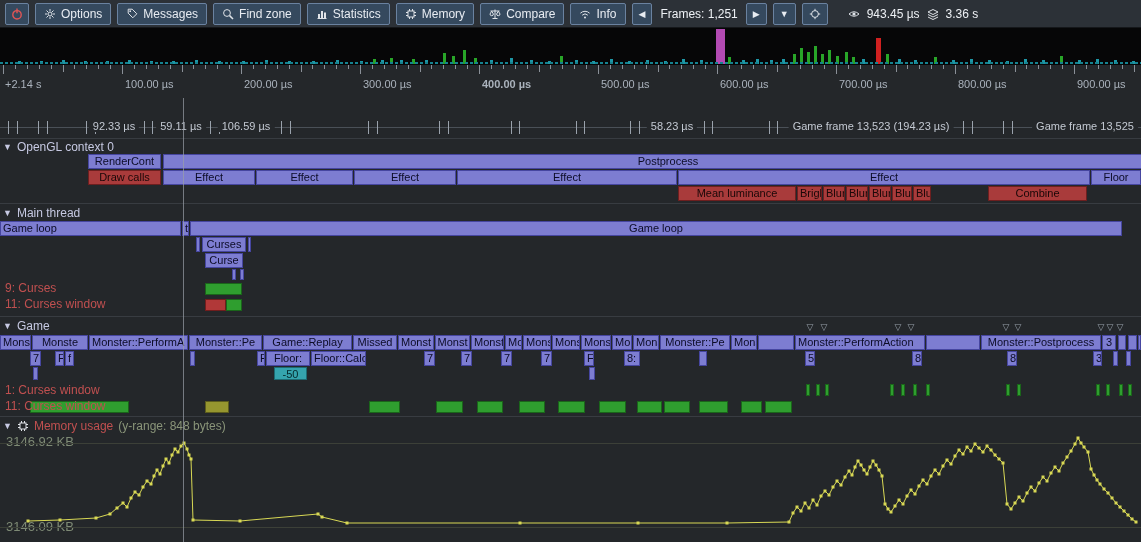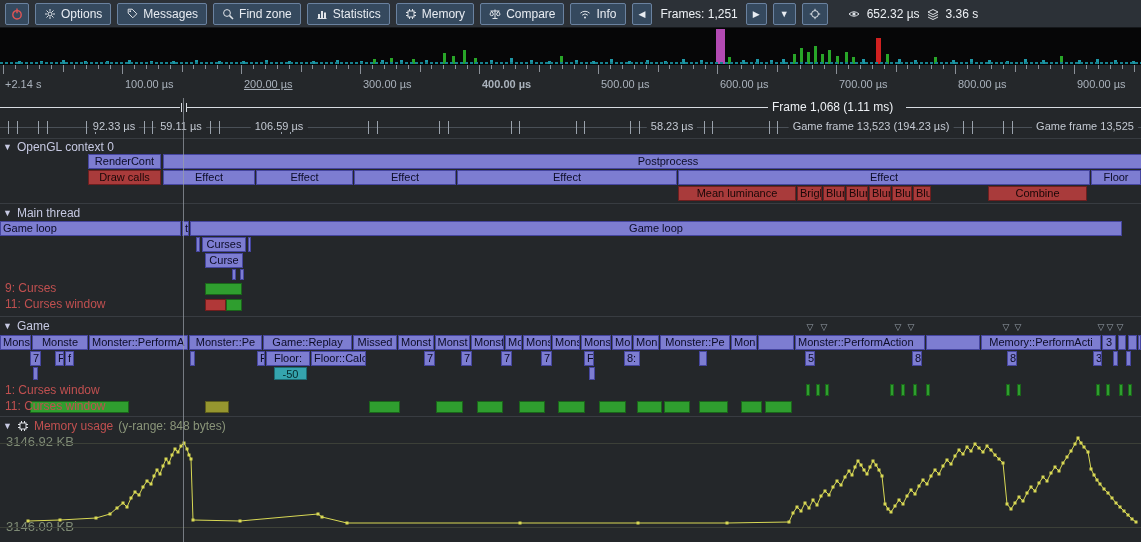--- a/index.html
+++ b/index.html
@@ -190,21 +190,21 @@
           </svg>
         </span>
       </button>
     <div class="tb-stats">
       <span class="icon">
           <svg viewBox="0 0 12 12" stroke="#dfe3e8" fill="none">
             <path d="M1 6 Q6 1.5 11 6 Q6 10.5 1 6 Z"></path>
             <circle cx="6" cy="6" r="1.6" fill="#dfe3e8" stroke="none"></circle>
           </svg>
         </span>
-      <span class="tb-text">652.32 µs</span>
+      <span class="tb-text">943.45 µs</span>
       <span class="icon">
           <svg viewBox="0 0 12 12" stroke="#dfe3e8" fill="none">
             <path d="M6 1.5 L11 4 L6 6.5 L1 4 Z"></path>
             <path d="M1 6.5 L6 9 L11 6.5"></path>
             <path d="M1 9 L6 11.5 L11 9"></path>
           </svg>
         </span>
       <span class="tb-text">3.36 s</span>
     </div>
   </div>
@@ -370,46 +370,38 @@
       <div class="rtick" style="left: 1050.2px; height: 4px;"></div>
       <div class="rtick" style="left: 1062.1px; height: 4px;"></div>
       <div class="rtick" style="left: 1085.9px; height: 4px;"></div>
       <div class="rtick" style="left: 1097.8px; height: 4px;"></div>
       <div class="rtick" style="left: 1109.7px; height: 4px;"></div>
       <div class="rtick" style="left: 1121.6px; height: 4px;"></div>
       <div class="rtick" style="left: 1133.5px; height: 7px;"></div>
       <div class="rtick" style="left: 122px; height: 9px;"></div>
       <div class="rlabel" style="left: 125px;">100.00 µs</div>
       <div class="rtick" style="left: 241px; height: 9px;"></div>
-      <div class="rlabel" style="left: 244px; text-decoration: underline;">200.00 µs</div>
+      <div class="rlabel" style="left: 244px;">200.00 µs</div>
       <div class="rtick" style="left: 360px; height: 9px;"></div>
       <div class="rlabel" style="left: 363px;">300.00 µs</div>
       <div class="rtick" style="left: 479px; height: 9px;"></div>
       <div class="rlabel" style="left: 482px; font-weight: bold;">400.00 µs</div>
       <div class="rtick" style="left: 598px; height: 9px;"></div>
       <div class="rlabel" style="left: 601px;">500.00 µs</div>
       <div class="rtick" style="left: 717px; height: 9px;"></div>
       <div class="rlabel" style="left: 720px;">600.00 µs</div>
       <div class="rtick" style="left: 836px; height: 9px;"></div>
       <div class="rlabel" style="left: 839px;">700.00 µs</div>
       <div class="rtick" style="left: 955px; height: 9px;"></div>
       <div class="rlabel" style="left: 958px;">800.00 µs</div>
       <div class="rtick" style="left: 1074px; height: 9px;"></div>
       <div class="rlabel" style="left: 1077px;">900.00 µs</div>
       <div class="rlabel" style="left: 5px;">+2.14 s</div>
     </div>
 
-  <div class="framebar">
-    <div class="fb-label" style="left: 772px;">Frame 1,068 (1.11 ms)</div>
-  <div class="fb-seg" style="left: 0px; width: 180px;"></div>
-      <div class="fb-seg" style="left: 187px; width: 581px;"></div>
-      <div class="fb-seg" style="left: 906px; width: 235px;"></div>
-      <div class="fb-notch" style="left: 181px;"></div>
-      <div class="fb-notch" style="left: 186px;"></div>
-    </div>
 
   <div class="frameruler">
       <div class="fr-line"></div>
       <div class="fr-tick" style="left: 8px;"></div>
       <div class="fr-tick" style="left: 17px;"></div>
       <div class="fr-tick" style="left: 38px;"></div>
       <div class="fr-tick" style="left: 47px;"></div>
       <div class="fr-tick" style="left: 86px;"></div>
       <div class="fr-tick" style="left: 95px;"></div>
       <div class="fr-tick" style="left: 144px;"></div>
@@ -431,21 +423,21 @@
       <div class="fr-tick" style="left: 704px;"></div>
       <div class="fr-tick" style="left: 712px;"></div>
       <div class="fr-tick" style="left: 769px;"></div>
       <div class="fr-tick" style="left: 777px;"></div>
       <div class="fr-tick" style="left: 963px;"></div>
       <div class="fr-tick" style="left: 972px;"></div>
       <div class="fr-tick" style="left: 1003px;"></div>
       <div class="fr-tick" style="left: 1012px;"></div>
       <div class="fr-label" style="left: 114px;">92.33 µs</div>
       <div class="fr-label" style="left: 181px;">59.11 µs</div>
-      <div class="fr-label" style="left: 246px; margin-left: 33px;">106.59 µs</div>
+      <div class="fr-label" style="left: 246px;">106.59 µs</div>
       <div class="fr-label" style="left: 672px;">58.23 µs</div>
       <div class="fr-label" style="left: 871px;">Game frame 13,523 (194.23 µs)</div>
       <div class="fr-label" style="left: 1085px;">Game frame 13,525</div>
     </div>
 
   <div class="hdiv" style="top:138px"></div>
   <div class="hdiv" style="top:203px"></div>
   <div class="hdiv" style="top:316px"></div>
   <div class="hdiv" style="top:416px"></div>
 
@@ -506,21 +498,21 @@
       <div class="zone purple clip" style="left: 523px; top: 335px; width: 28px; height: 15px;">Monst</div>
       <div class="zone purple clip" style="left: 552px; top: 335px; width: 28px; height: 15px;">Monst</div>
       <div class="zone purple clip" style="left: 581px; top: 335px; width: 30px; height: 15px;">Monste</div>
       <div class="zone purple clip" style="left: 612px; top: 335px; width: 20px; height: 15px;">Mons</div>
       <div class="zone purple clip" style="left: 633px; top: 335px; width: 26px; height: 15px;">Monste</div>
       <div class="zone purple" style="left: 660px; top: 335px; width: 70px; height: 15px;">Monster::Pe</div>
       <div class="zone purple clip" style="left: 731px; top: 335px; width: 26px; height: 15px;">Mons</div>
       <div class="zone purple" style="left: 758px; top: 335px; width: 36px; height: 15px;"></div>
       <div class="zone purple clip" style="left: 795px; top: 335px; width: 130px; height: 15px;">Monster::PerformAction</div>
       <div class="zone purple" style="left: 926px; top: 335px; width: 54px; height: 15px;"></div>
-      <div class="zone purple" style="left: 981px; top: 335px; width: 120px; height: 15px;">Memory::PerformActi</div>
+      <div class="zone purple" style="left: 981px; top: 335px; width: 120px; height: 15px;">Monster::Postprocess</div>
       <div class="zone purple" style="left: 1102px; top: 335px; width: 14px; height: 15px;">3</div>
       <div class="zone purple" style="left: 1118px; top: 335px; width: 8px; height: 15px;"></div>
       <div class="zone purple" style="left: 1128px; top: 335px; width: 9px; height: 15px;"></div>
       <div class="zone purple" style="left: 1138px; top: 335px; width: 3px; height: 15px;"></div>
       <div class="zone purple clip" style="left: 30px; top: 351px; width: 11px; height: 15px;">7</div>
       <div class="zone purple clip" style="left: 55px; top: 351px; width: 9px; height: 15px;">F</div>
       <div class="zone purple clip" style="left: 65px; top: 351px; width: 9px; height: 15px;">f</div>
       <div class="zone purple" style="left: 190px; top: 351px; width: 5px; height: 15px;"></div>
       <div class="zone purple clip" style="left: 257px; top: 351px; width: 8px; height: 15px;">F</div>
       <div class="zone purple" style="left: 266px; top: 351px; width: 44px; height: 15px;">Floor:</div>

